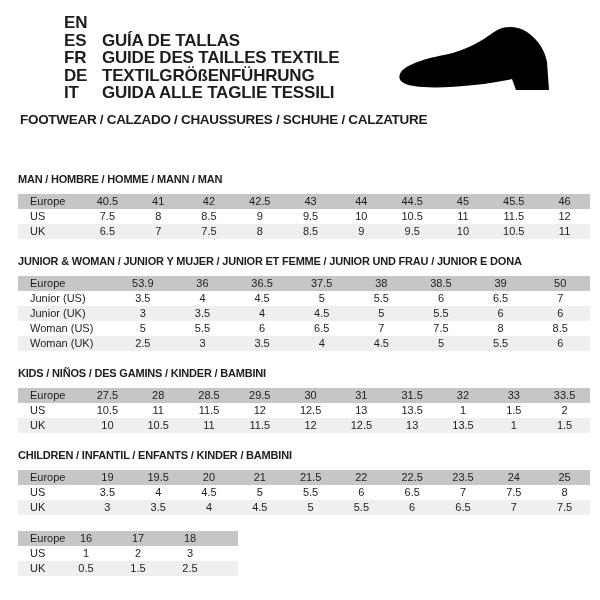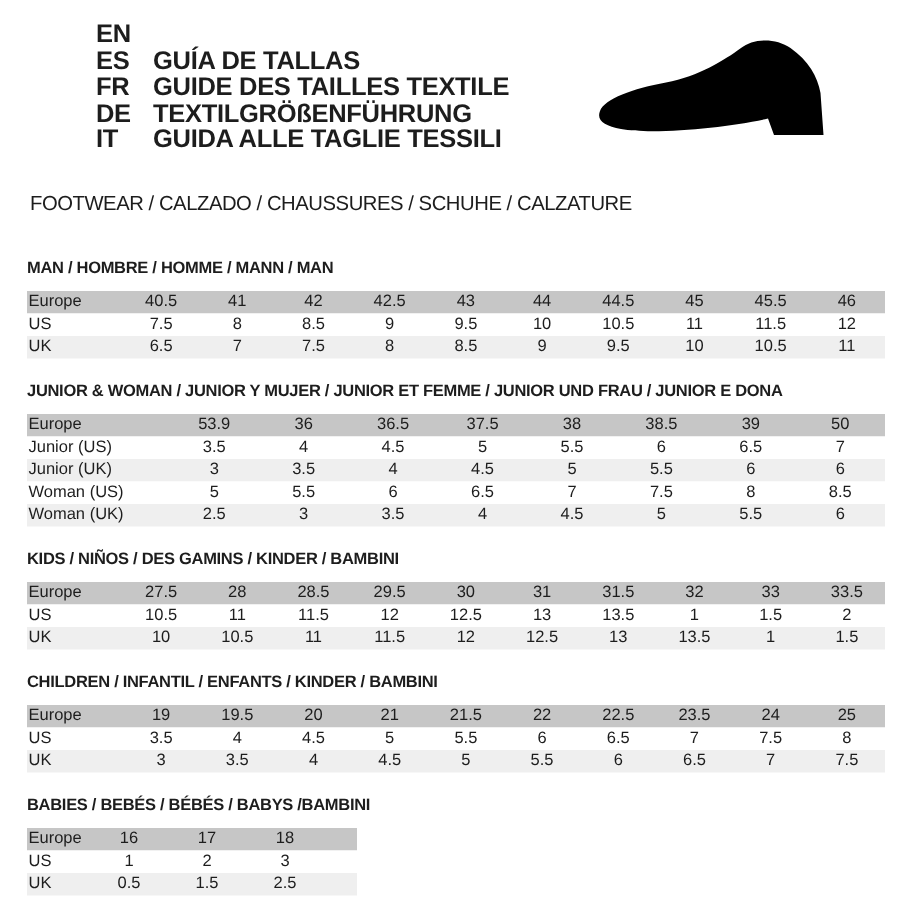--- a/index.html
+++ b/index.html
@@ -9,33 +9,33 @@
     color:var(--text, #1d1d1d);
     -webkit-font-smoothing:antialiased;
   }
   .page { position:relative; width:600px; height:600px; }
 
   
   .header { position:relative; padding:14px 0 0 20px; height:132px; box-sizing:border-box; }
   .lang-row { display:flex; font-weight:bold; font-size:17px; line-height:17.5px; letter-spacing:-0.2px;padding-left:44px; }
   .lang-code { width:38px; flex:0 0 38px; }
   .lang-label { white-space:nowrap; }
-  .category { font-weight:normal; font-size:13.5px; line-height:15px; margin-top:26px; letter-spacing:-0.3px; white-space:nowrap; }
+  .category { font-weight:bold; font-size:13.5px; line-height:15px; margin-top:10px; letter-spacing:-0.3px; white-space:nowrap; }
   .shoe { position:absolute; top:24px; left:394px; }
 
   
   .tables { margin:41px 10px 0 18px; }
   .section { margin-bottom:16px; }
   .section-title { font-weight:bold; font-size:11px; line-height:13px; margin-bottom:8px; letter-spacing:-0.2px; white-space:nowrap; }
   .tbl { width:572px; font-size:11px; }
   .row { display:flex; height:15px; line-height:15px; align-items:center; box-sizing:border-box; }
   .row.dark  { background:var(--row-dark, #c6c6c6); }
   .row.light { background:var(--row-light, #efefef); }
   .row.white { background:var(--row-white, #ffffff); }
-  .label { flex:0 0 64px; width:64px; padding-left:1px; box-sizing:border-box; white-space:nowrap; }
+  .label { flex:0 0 64px; width:64px; padding-left:12px; box-sizing:border-box; white-space:nowrap; }
   .cell  { flex:1 1 0; text-align:center; white-space:nowrap; }
   .tbl.widelabel .label { flex:0 0 95px; width:95px; }
   .tbl.narrow { width:220px; }
   .tbl.narrow .label { flex:0 0 42px; width:42px; }
   .tbl.narrow .row { padding-right:22px; }
   .tbl.narrow .cell { flex:0 0 52px; }
 </style>
 </head>
 <body>
 
@@ -265,21 +265,20 @@
             <div class="cell">5</div>
             <div class="cell">5.5</div>
             <div class="cell">6</div>
             <div class="cell">6.5</div>
             <div class="cell">7</div>
             <div class="cell">7.5</div>
           </div>
         </div>
       </div>
       <div class="section">
-        <div class="section-title">BABIES / BEBÉS / BÉBÉS / BABYS /BAMBINI</div>
         <div class="tbl narrow">
           <div class="row dark">
             <div class="label">Europe</div>
             <div class="cell">16</div>
             <div class="cell">17</div>
             <div class="cell">18</div>
           </div>
           <div class="row white">
             <div class="label">US</div>
             <div class="cell">1</div>

